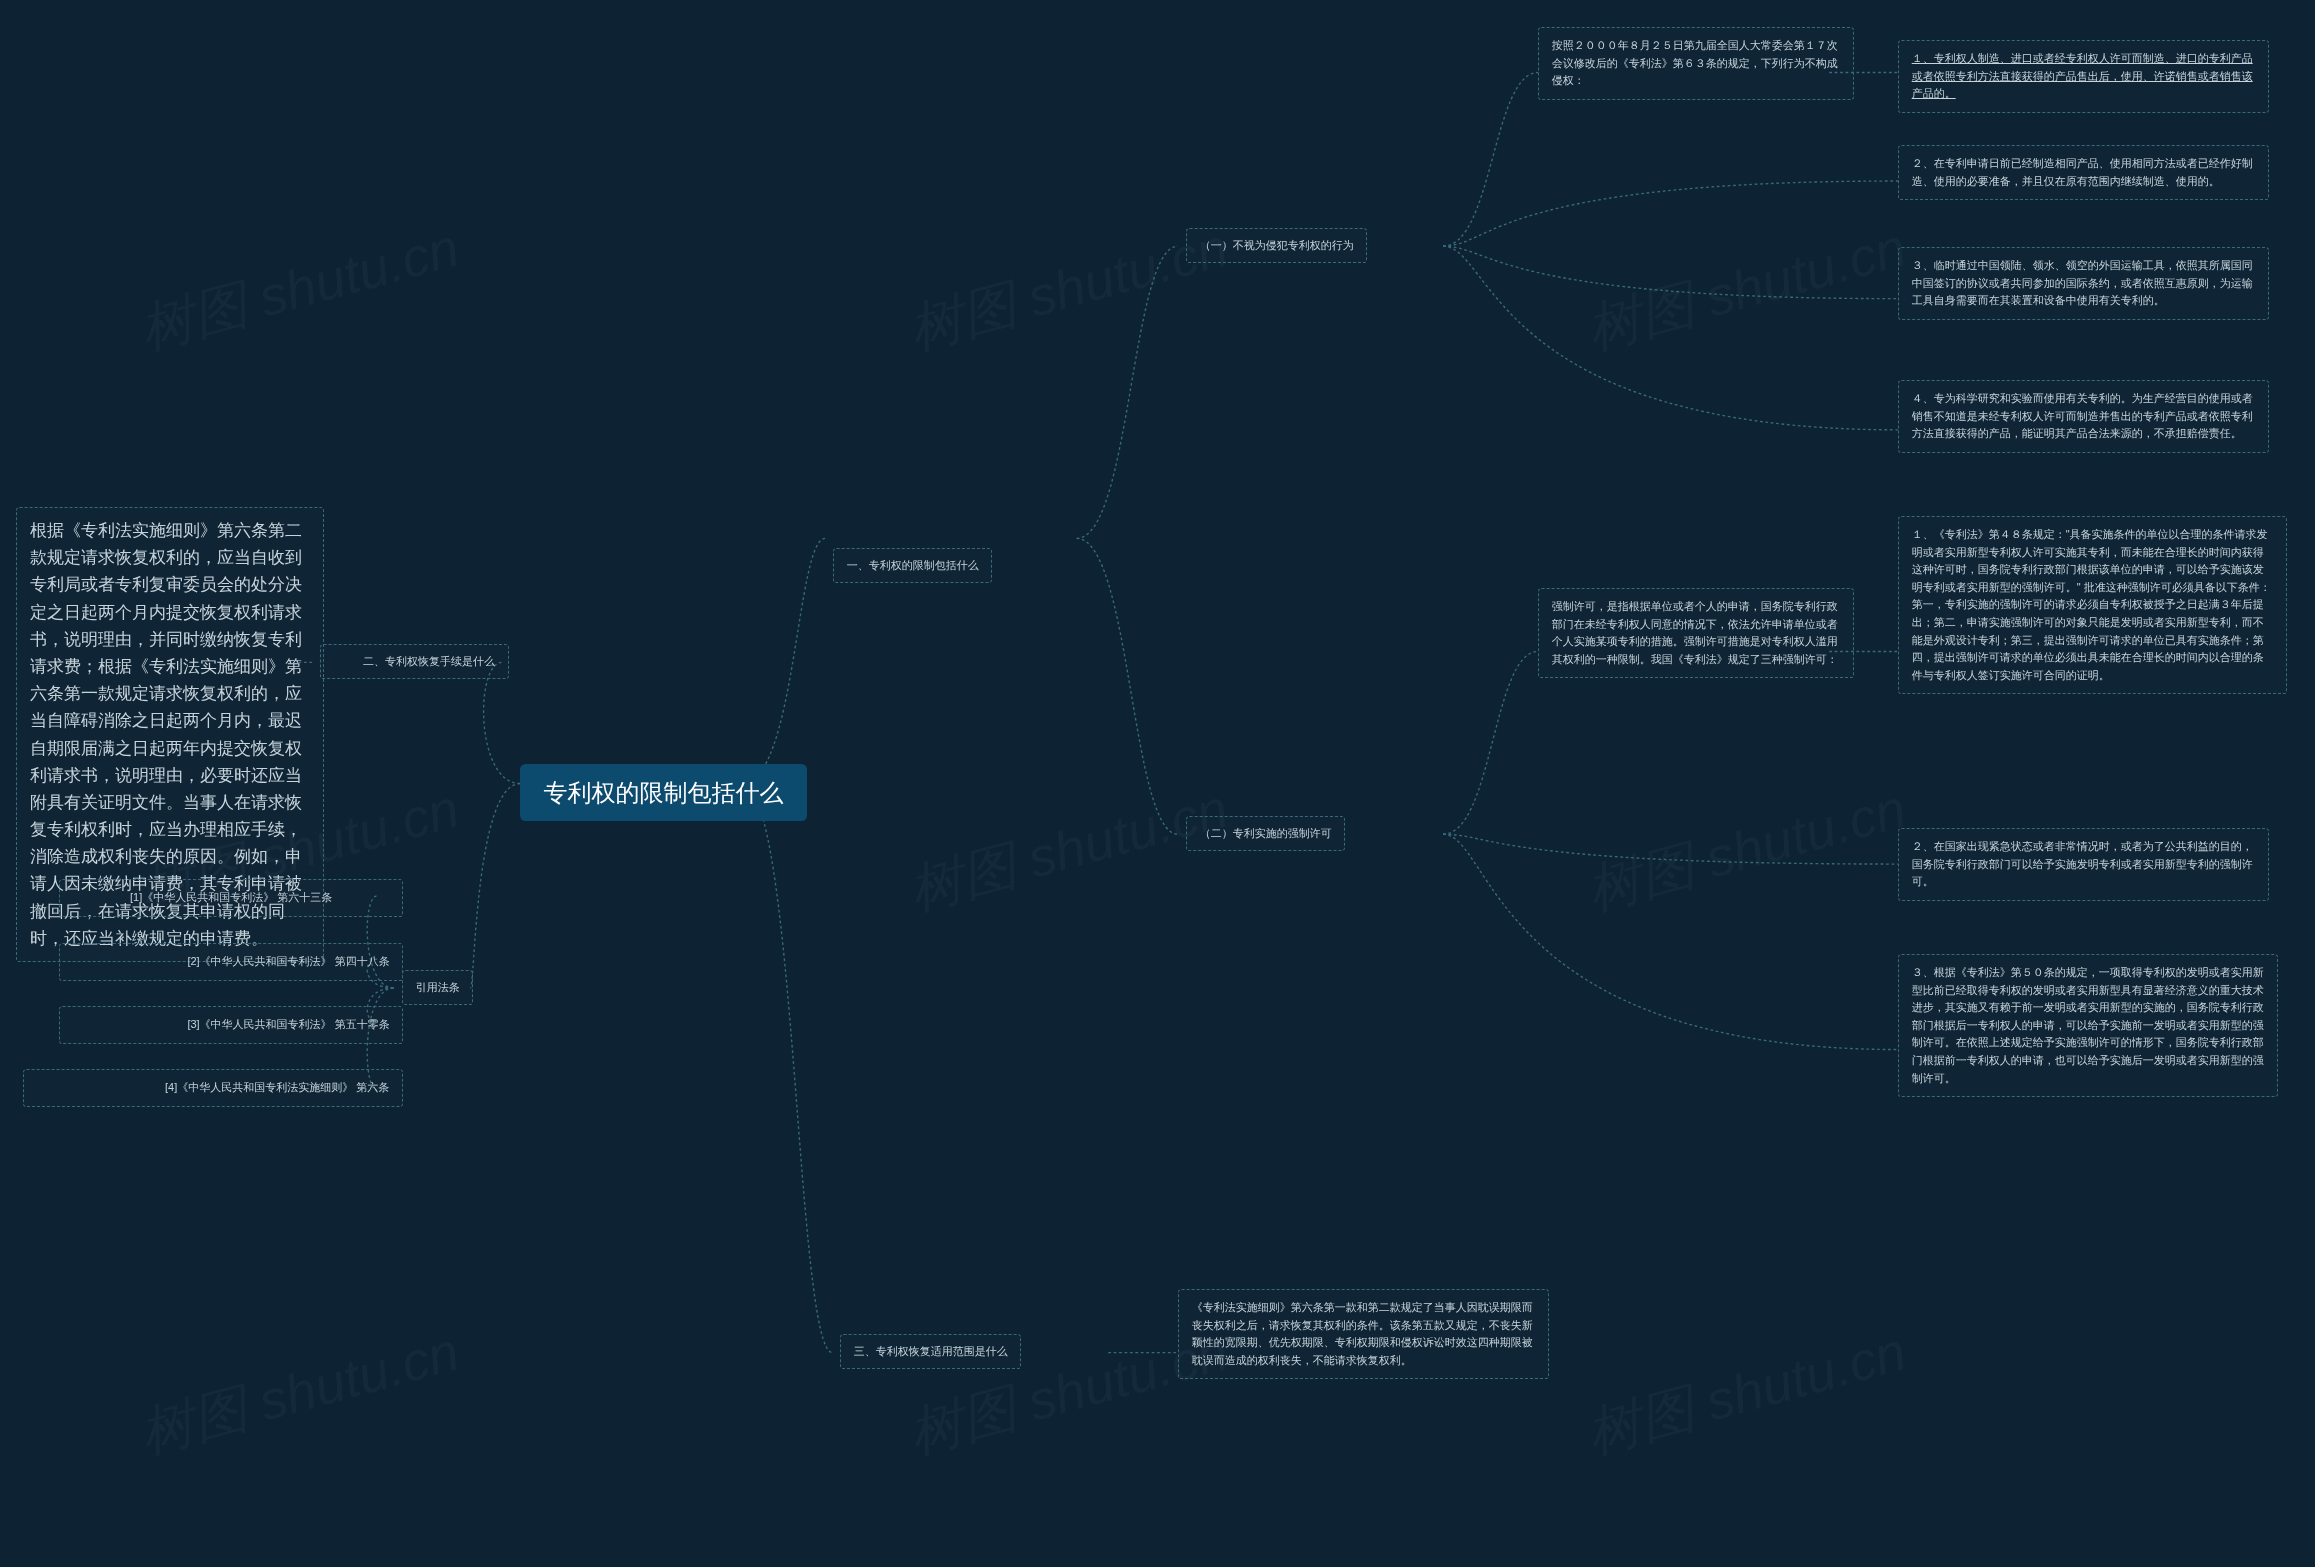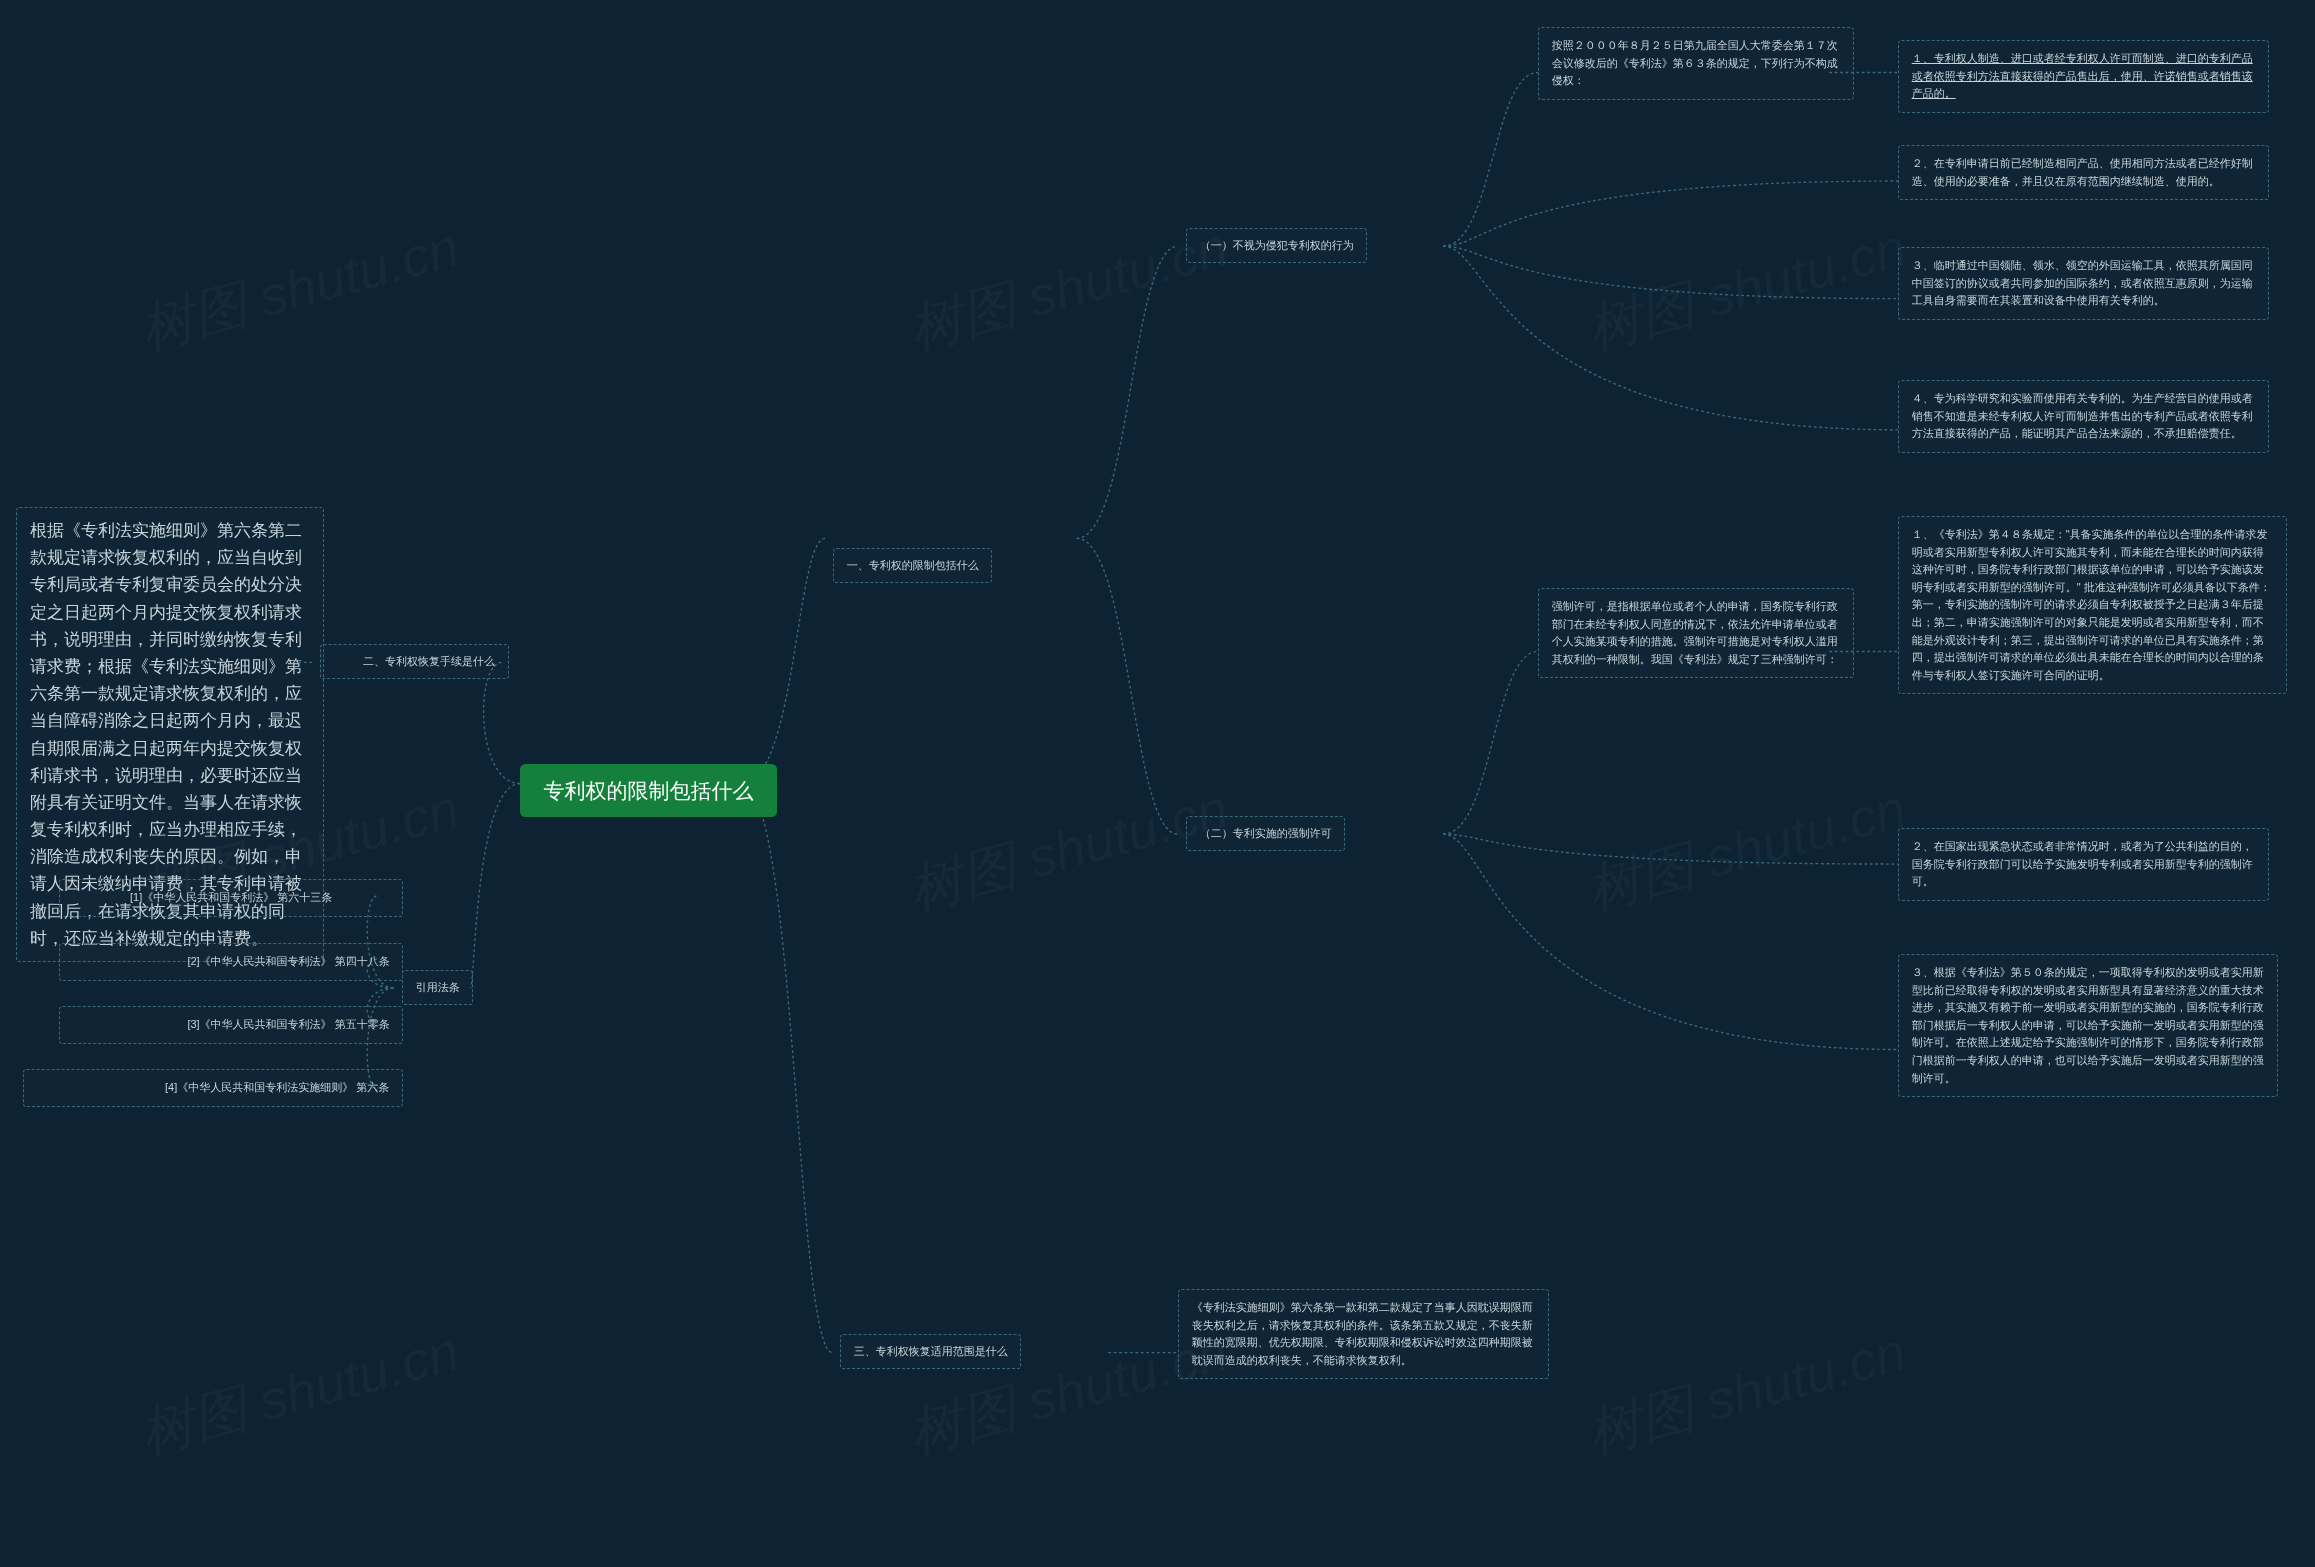--- a/index.html
+++ b/index.html
@@ -17,23 +17,23 @@
     position: absolute;
     color: rgba(70,100,120,0.12);
     font-size: 54px;
     font-style: italic;
     pointer-events: none;
     transform: rotate(-15deg);
     user-select: none;
   }
   .root-node {
     position: absolute;
-    background: #15803d;
+    background: #0c4a6e;
     color: #fff;
-    font-size: 21px;
+    font-size: 24px;
     padding: 12.7px 23.5px;
     border-radius: 5.4px;
     white-space: nowrap;
   }
   .node {
     position: absolute;
     border: 0.9px dashed #3a6a7a;
     color: #c8d4dc;
     font-size: 11px;
     padding: 9px 12.7px;

